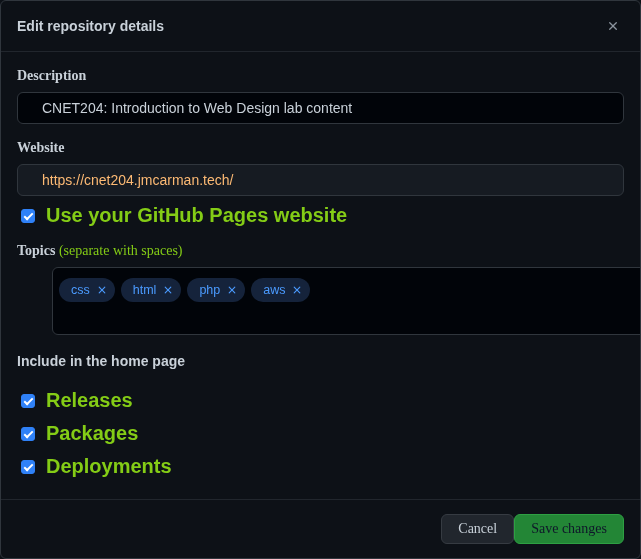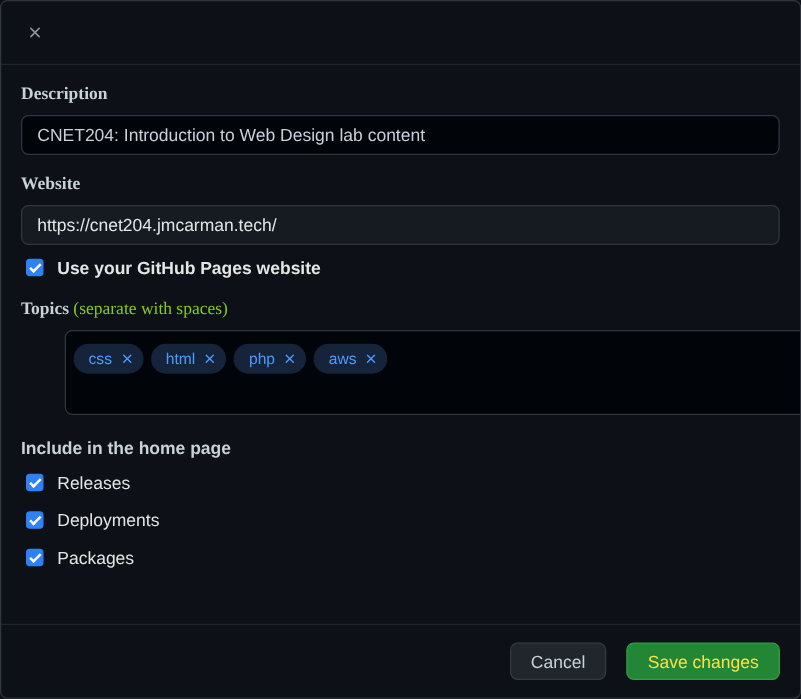--- a/index.html
+++ b/index.html
@@ -61,29 +61,29 @@
   }
   .form-label .muted {
     font-weight: 400;
     color: #84cc16;
   }
   .text-input {
     width: 100%;
     background: #010409;
     border: 1px solid #30363d;
     border-radius: 6px;
-    padding: 7px 12px;
+    padding: 7px 24px;
     font-size: 14px;
     color: #c9d1d9;
     outline: none;
     font-family: inherit;
   }
   .text-input[readonly] {
     background: #161b22;
-    color: #e5e5e5;
+    color: #fdba74;
   }
   .checkbox-row {
     display: flex;
     align-items: center;
     gap: 8px;
     margin-top: 8px;
   }
   .chk {
     appearance: none;
     width: 14px;
@@ -105,26 +105,26 @@
     left: 4px;
     top: 1px;
     width: 3px;
     height: 7px;
     border: solid #fff;
     border-width: 0 2px 2px 0;
     transform: rotate(45deg);
   }
   .chk-label {
     font-weight: 600;
-    font-size: 14px;
-    color: #e5e5e5;
+    font-size: 20px;
+    color: #84cc16;
     cursor: pointer;
   }
   .chk-label.normal {
-    font-weight: 400;
+    font-weight: 700;
   }
   .topics-box {
     width: 100%;
     min-height: 68px;
     background: #010409;
     border: 1px solid #30363d;
     border-radius: 6px;
     padding: 10px 6px;
     display: flex;
     flex-wrap: wrap;
@@ -150,57 +150,59 @@
     justify-content: center;
     cursor: pointer;
     color: #4b9bff;
     line-height: 0;
   }
   .section-heading {
     font-weight: 600;
     font-size: 14px;
     color: #c9d1d9;
     margin-top: 18px;
-    margin-bottom: 10px;
+    margin-bottom: 20px;
   }
   .include-list .checkbox-row { margin-top: 0; margin-bottom: 10px; }
   .modal-footer {
     border-top: 1px solid #21262d;
     padding: 14px 16px;
     display: flex;
     justify-content: flex-end;
-    gap: 16px;
+    gap: 0;
+    font-family: Liberation Serif, serif;
   }
   .btn {
     border-radius: 6px;
     padding: 6px 16px;
     font-size: 14px;
     font-weight: 500;
     cursor: pointer;
     border: 1px solid;
     font-family: inherit;
   }
   .btn-secondary {
     background: #21262d;
     border-color: #363b42;
     color: #c9d1d9;
   }
   .btn-primary {
     background: #238636;
     border-color: #2ea043;
-    color: #fde047;
+    color: #0f172a;
     font-weight: 500;
   }
 </style>
 </head>
 <body>
 
 <div class="modal">
 
   <div class="modal-header">
+    <h3>Edit repository details</h3>
     <button class="close-btn">
       <span>
         <svg width="14" height="14" viewBox="0 0 16 16" fill="currentColor">
             <path d="M3.72 3.72a.75.75 0 0 1 1.06 0L8 6.94l3.22-3.22a.75.75 0 1 1 1.06 1.06L9.06 8l3.22 3.22a.75.75 0 1 1-1.06 1.06L8 9.06l-3.22 3.22a.75.75 0 0 1-1.06-1.06L6.94 8 3.72 4.78a.75.75 0 0 1 0-1.06Z"></path>
           </svg>
       </span>
     </button>
   </div>
 
   <div class="modal-body">
@@ -260,26 +262,26 @@
         </div>
     </div>
 
     <div class="section-heading">Include in the home page</div>
     <div class="include-list" id="include-list">
         <div class="checkbox-row">
           <input type="checkbox" class="chk" id="inc0" checked="" style="">
           <label class="chk-label normal" for="inc0">Releases</label>
         </div>
         <div class="checkbox-row">
+          <input type="checkbox" class="chk" id="inc1" checked="" style="">
+          <label class="chk-label normal" for="inc1">Packages</label>
+        </div>
+        <div class="checkbox-row">
           <input type="checkbox" class="chk" id="inc2" checked="" style="">
           <label class="chk-label normal" for="inc2">Deployments</label>
-        </div>
-        <div class="checkbox-row">
-          <input type="checkbox" class="chk" id="inc1" checked="" style="">
-          <label class="chk-label normal" for="inc1">Packages</label>
         </div>
       </div>
 
   </div>
 
   <div class="modal-footer">
     <button class="btn btn-secondary">Cancel</button>
     <button class="btn btn-primary">Save changes</button>
   </div>
 

